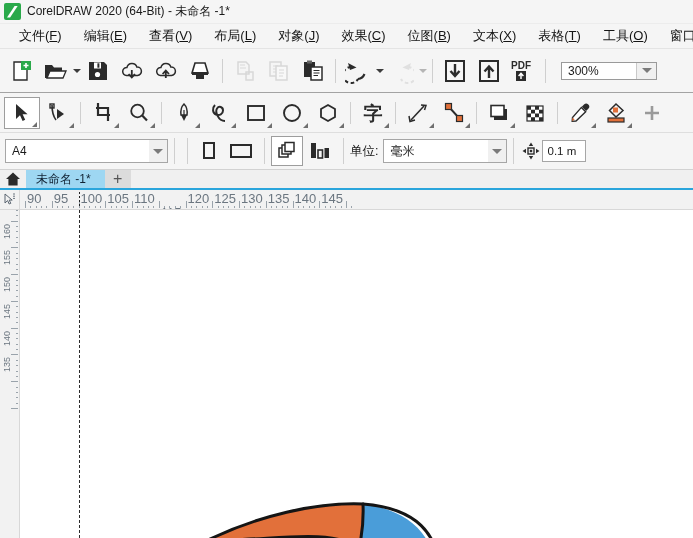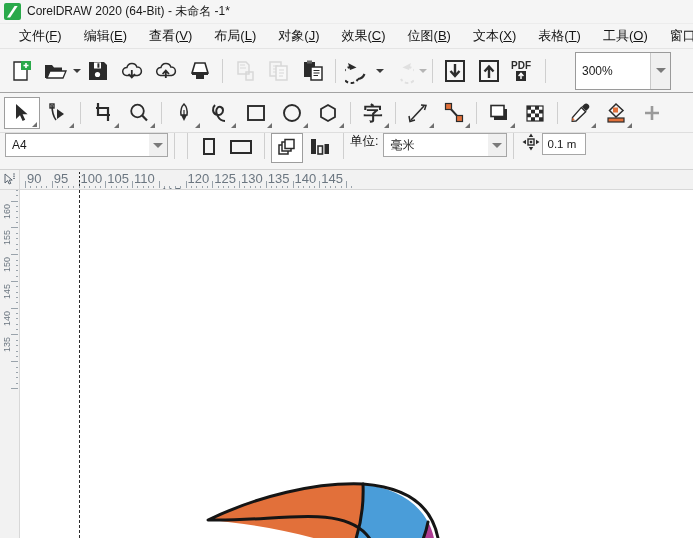--- a/index.html
+++ b/index.html
@@ -89,25 +89,25 @@
   .caret-sm {
     width: 0; height: 0;
     border-left: 4px solid transparent;
     border-right: 4px solid transparent;
     border-top: 4px solid #3c3c3c;
     margin-left: 1px;
     flex: 0 0 auto;
   }
   .caret-sm.dis { border-top-color: #b5b5b5; }
   .zoom-combo {
-    width: 96px; height: 38px;
+    width: 96px; height: 18px;
     display: flex; align-items: stretch;
     border: 1px solid #9a9a9a;
     background: #fff;
-    margin-left: 24px;
+    margin-left: 10px;
     flex: 0 0 auto;
   }
   .zoom-combo .val {
     flex: 1; display: flex; align-items: center;
     padding-left: 6px; font-size: 12px; color: #1a1a1a;
   }
   .zoom-combo .arw {
     width: 20px; background: #f0f0f0;
     border-left: 1px solid #c9c9c9;
     display: flex; align-items: center; justify-content: center;
@@ -139,21 +139,21 @@
   }
   .tool-sep {
     width: 1px; height: 22px; background: #cfcfcf;
     margin: 0 4px; flex: 0 0 auto;
   }
 
   
   .propbar {
     height: 37px; min-height: 37px;
     background: #f5f5f5;
-    display: flex; align-items: flex-start;
+    display: flex; align-items: center;
     padding: 0 5px;
     border-bottom: 1px solid #d2d2d2;
   }
   .pp-combo {
     height: 24px;
     display: flex; align-items: stretch;
     border: 1px solid #a6a6a6;
     background: #fff;
     flex: 0 0 auto;
   }
@@ -650,20 +650,33 @@
     <span style="width:22px;display:flex;justify-content:center;">
       <svg width="18" height="18" viewBox="0 0 18 18">
         <rect x="6" y="6" width="6" height="6" fill="none" stroke="#2b2b2b" stroke-width="1.4"></rect>
         <rect x="7.8" y="7.8" width="2.4" height="2.4" fill="#2b2b2b"></rect>
         <path d="M9 0.5 L11.2 4 H6.8 Z M9 17.5 L11.2 14 H6.8 Z M0.5 9 L4 6.8 V11.2 Z M17.5 9 L14 6.8 V11.2 Z" fill="#2b2b2b"></path>
       </svg>
     </span>
     <div class="spin-box" style="width:44px;height:22px;">0.1 m</div>
   </div>
 
+  <div class="tabbar">
+    <div class="home-btn">
+      <svg width="16" height="16" viewBox="0 0 16 16">
+        <path d="M8 1.5 L15 8 H12.6 V14.5 H3.4 V8 H1 Z" fill="#2b2b2b"></path>
+      </svg>
+    </div>
+    <div class="doc-tab">
+      <span>未命名 -1*</span>
+    </div>
+    <div class="add-tab">
+      <span>+</span>
+    </div>
+  </div>
 
   <div class="workarea">
 
     <div class="hruler-row">
       <div class="corner-box">
         <svg width="13" height="13" viewBox="0 0 13 13">
           <path d="M2 1 V10 L4.6 7.6 L6.2 11 L7.8 10.3 L6.2 7.1 L9.2 7.1 Z" fill="none" stroke="#5a6570" stroke-width="1"></path>
           <path d="M10 1 H12 M10 3.2 H12 M10 5.4 H12" stroke="#5a6570" stroke-width="0.9"></path>
         </svg>
       </div>

